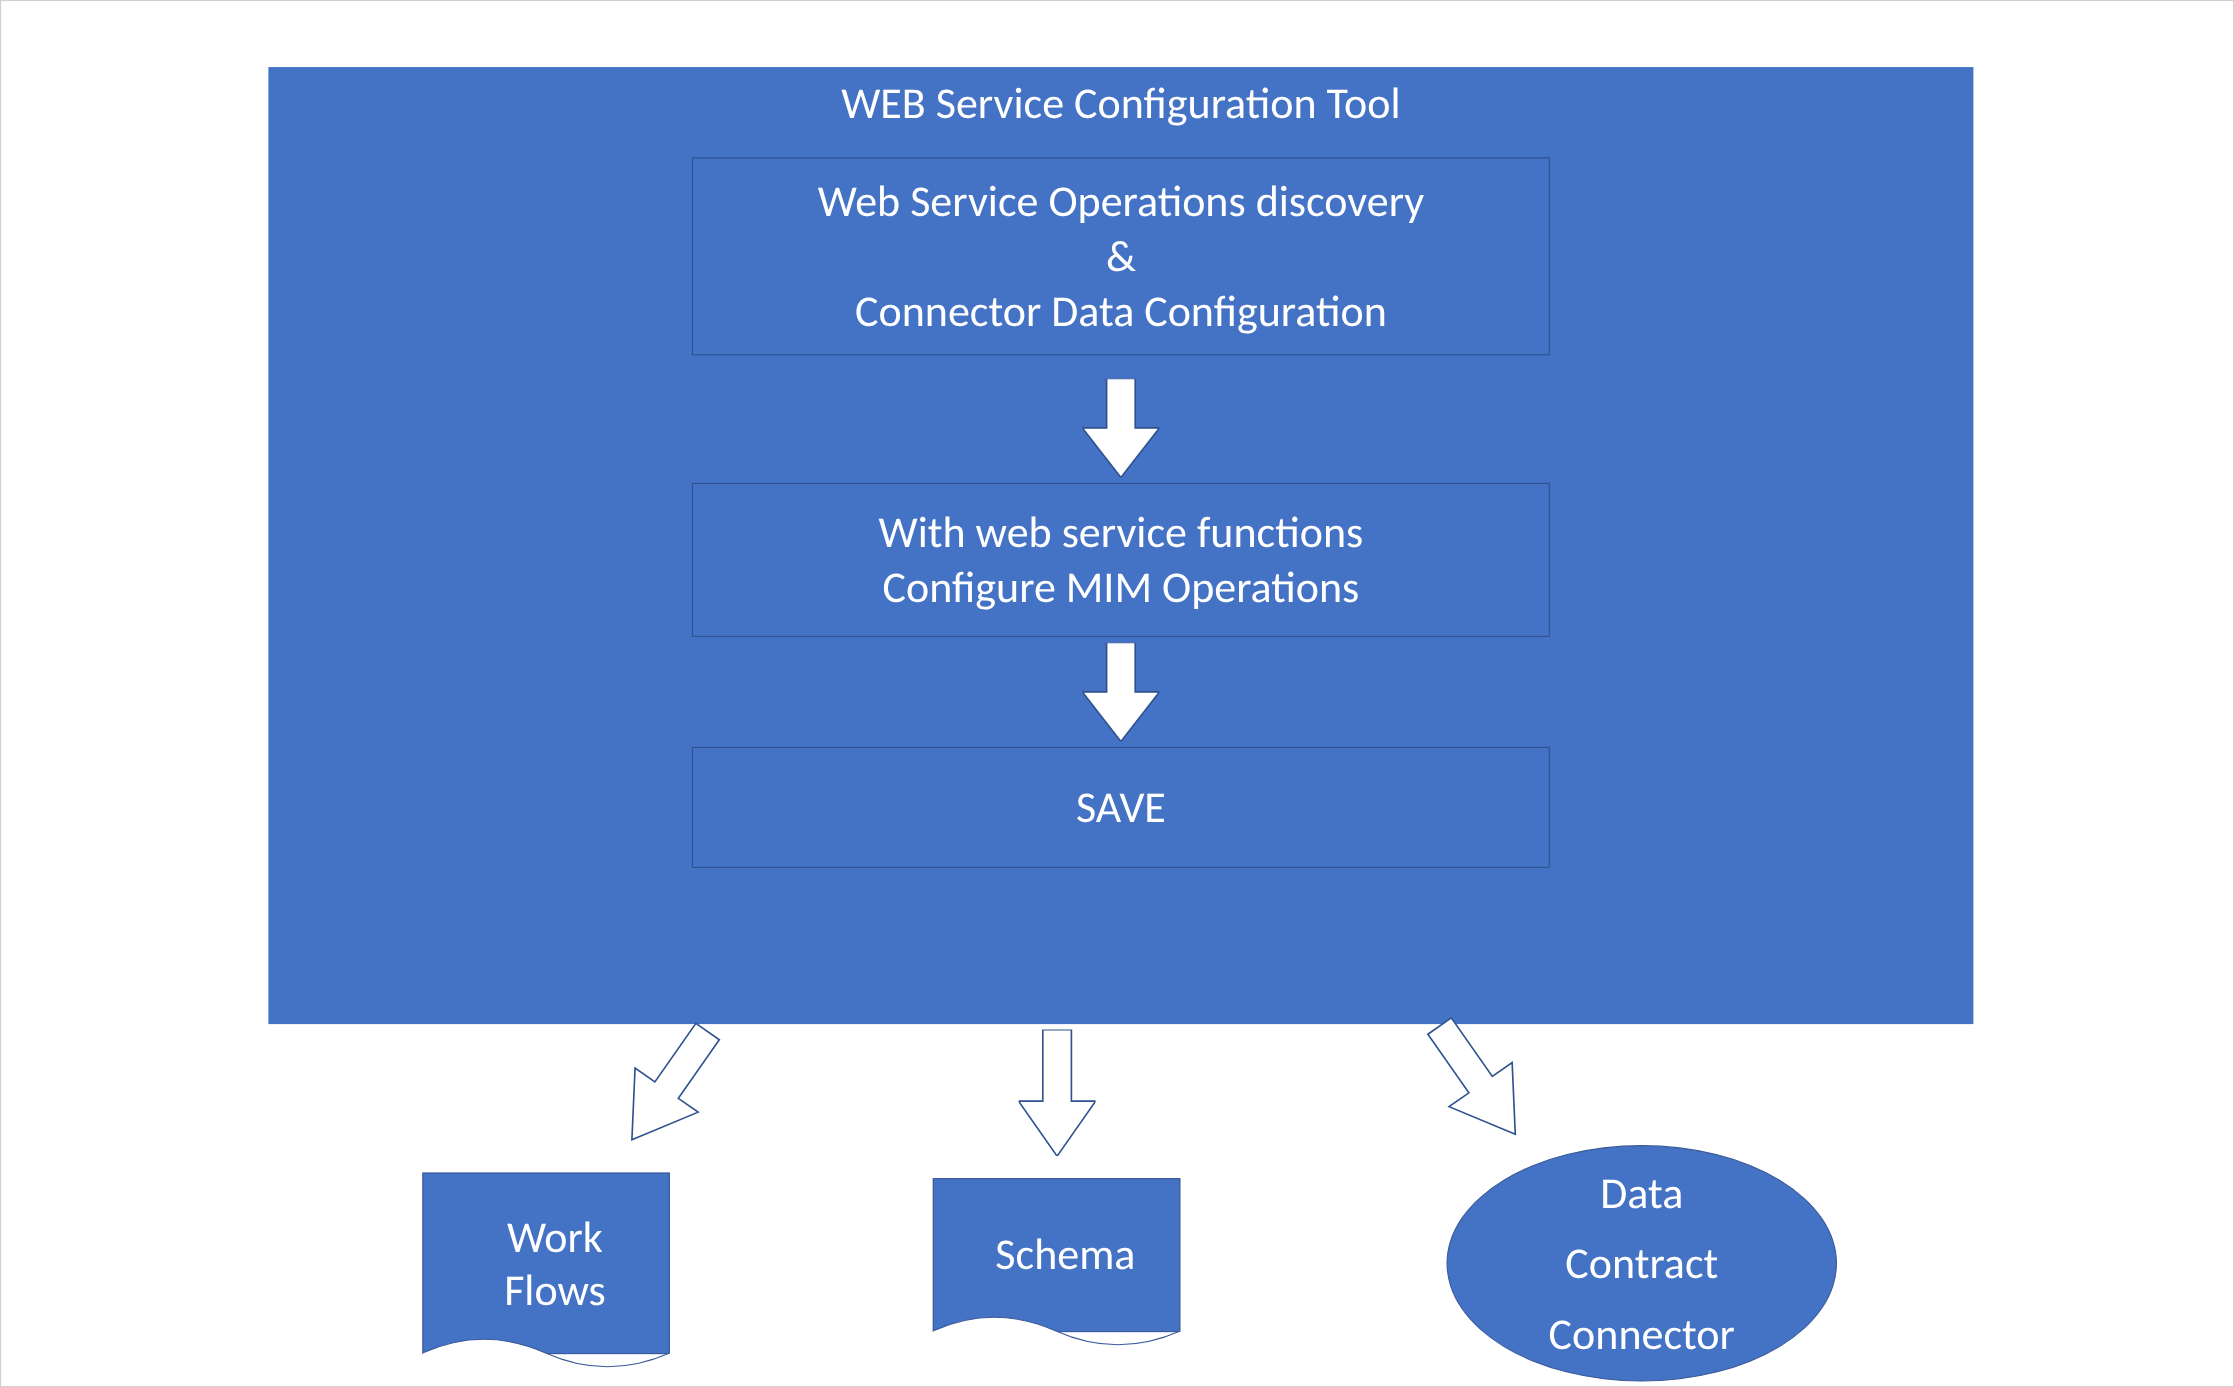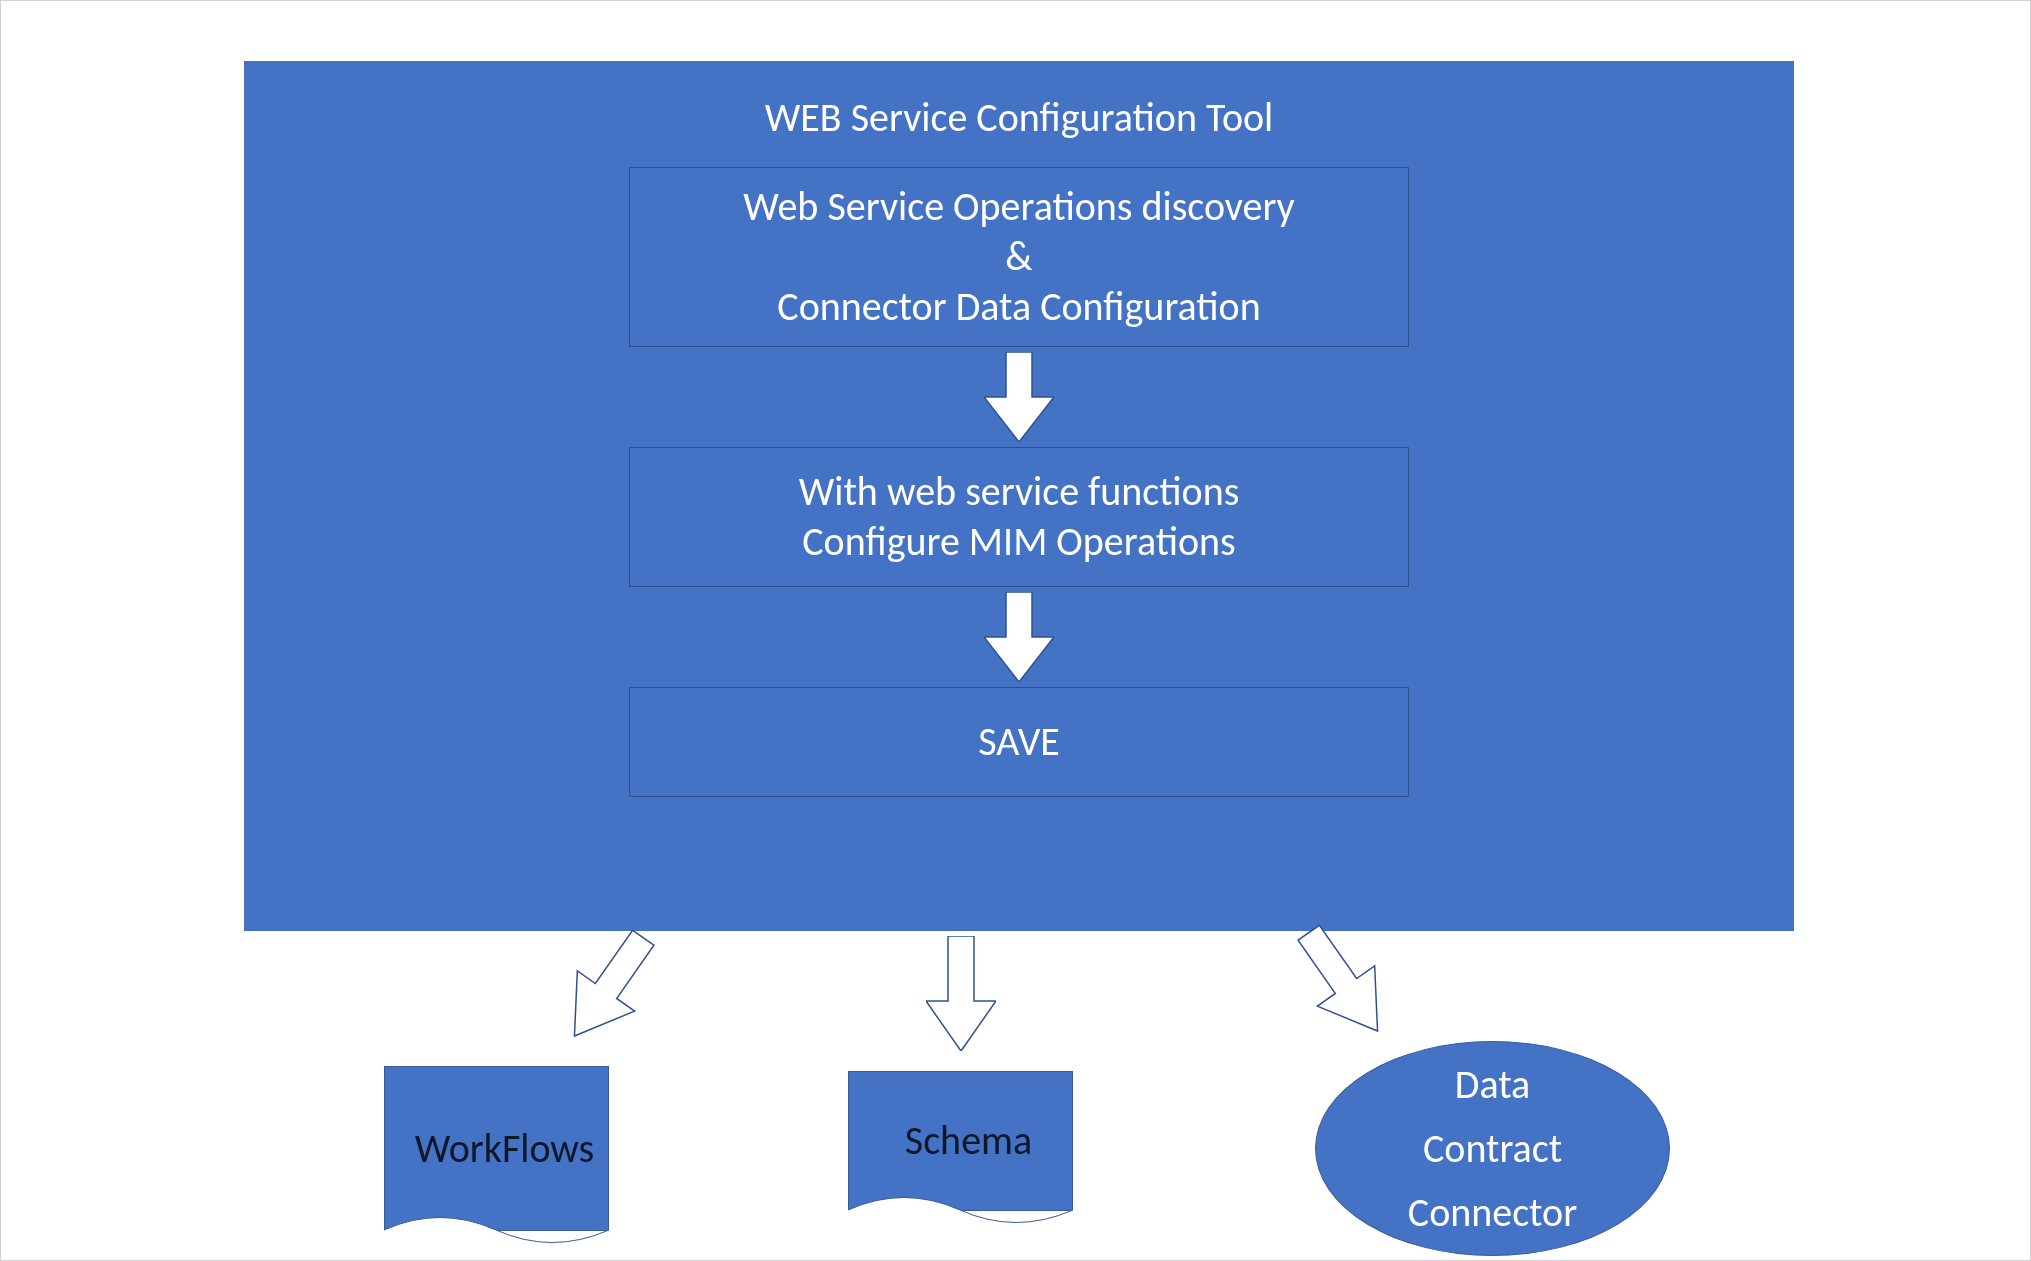--- a/index.html
+++ b/index.html
@@ -14,21 +14,21 @@
     .main-container {
       position: absolute;
       left: 243px;
       top: 60px;
       width: 1550px;
       height: 870px;
       background: #4472C4;
       display: flex;
       flex-direction: column;
       align-items: center;
-      padding-top: 32px;
+      padding-top: 8px;
     }
     .main-title {
       color: #ffffff;
       font-size: 40px;
       text-align: center;
       margin-bottom: 25px;
     }
     .step-box {
       border: 1.5px solid #2F528F;
       background: #4472C4;
@@ -37,21 +37,21 @@
       text-align: center;
       display: flex;
       flex-direction: column;
       justify-content: center;
       align-items: center;
       line-height: 1.25;
     }
     .step-box-1 {
       width: 780px;
       height: 180px;
-      margin-bottom: 0;
+      margin-bottom: 16px;
     }
     .step-box-2 {
       width: 780px;
       height: 140px;
       margin-bottom: 0;
     }
     .step-box-3 {
       width: 780px;
       height: 110px;
       margin-bottom: 0;
@@ -61,24 +61,25 @@
     }
     .outputs-row {
       position: absolute;
       top: 935px;
       left: 0;
       width: 2031px;
     }
     .doc-shape {
       position: absolute;
       background: #4472C4;
-      color: #0f172a;
-      font-size: 40px;
-      text-align: center;
-      display: flex;
+      color: #ffffff;
+      font-size: 40px;
+      text-align: center;
+      display: flex;
+      flex-direction: column;
       justify-content: center;
       align-items: center;
       line-height: 1.2;
       border: 1px solid #3a5a9a;
       padding-left: 16px;
     }
     .doc-workflows {
       left: 383px;
       top: 130px;
       width: 225px;

